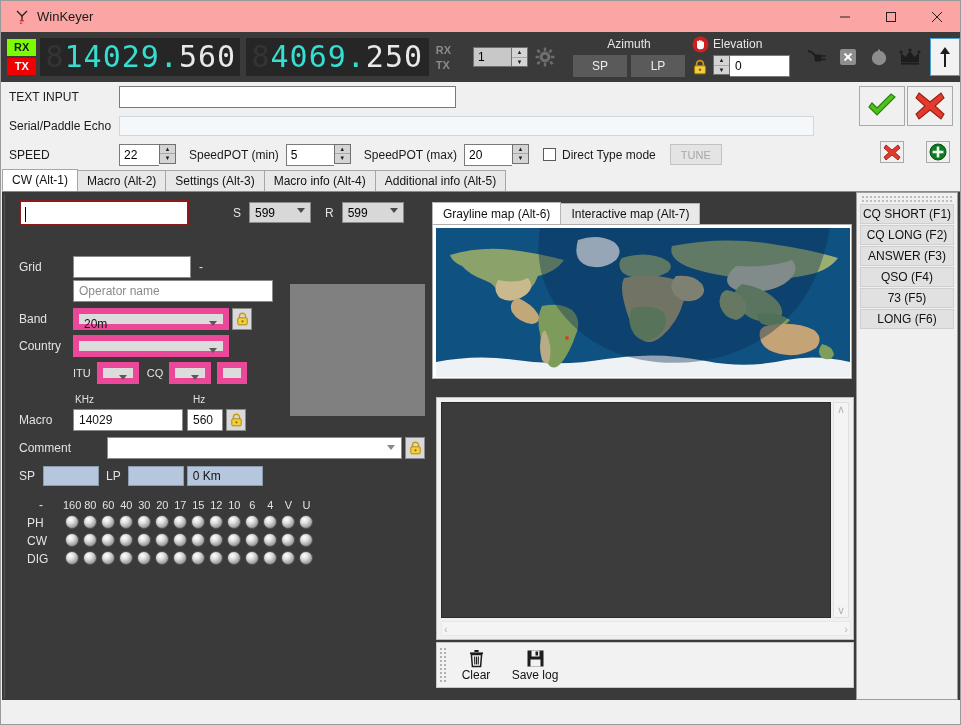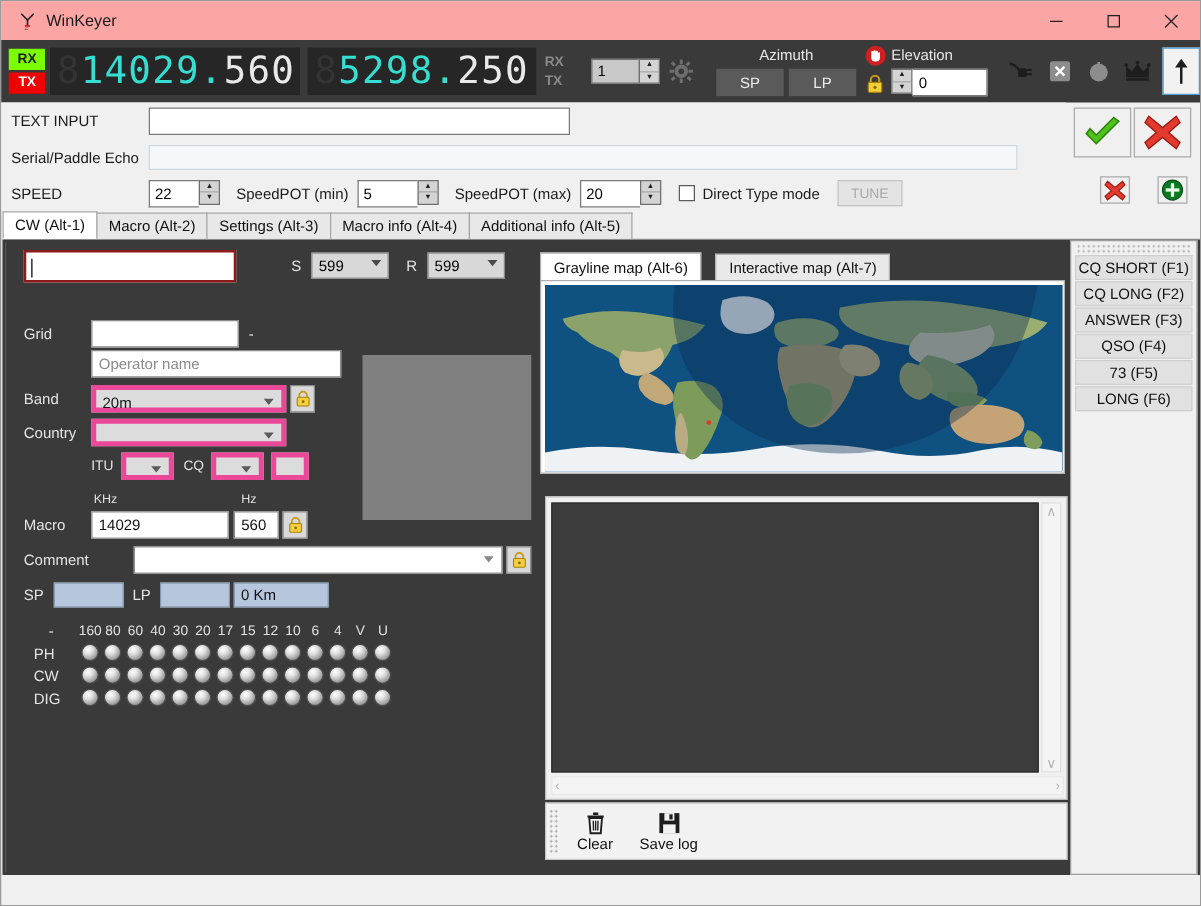--- a/index.html
+++ b/index.html
@@ -226,21 +226,21 @@
     width: 0; height: 0;
     border-left: 4px solid transparent; border-right: 4px solid transparent;
     border-top: 5px solid #4a4a4a;
   }
   .wt-in {
     height: 22px; background: #fff; border: 1px solid #8a8a8a;
     font-size: 12px; padding-left: 5px; line-height: 20px; color: #111;
   }
   .wt-in.ph { color: #8b8b8b; }
   .cb {
-    height: 22px; background: #dcdcdc; border: 4px solid #ec4899;
+    height: 22px; background: #dcdcdc; border: 6px solid #ec4899;
     font-size: 12px; padding-left: 5px; line-height: 20px; color: #111;
     position: relative;
   }
   .cb .cv {
     position: absolute; right: 6px; top: 7px;
     width: 0; height: 0;
     border-left: 4px solid transparent; border-right: 4px solid transparent;
     border-top: 5px solid #5a5a5a;
   }
   .lockbtn {
@@ -274,21 +274,21 @@
     background: radial-gradient(circle at 36% 30%, #ffffff 0%, #e0e0e0 32%, #9e9e9e 70%, #6b6b6b 100%);
     display: inline-block; border: 1px solid #4d4d4d;
   }
 
   
   #rightcol {
     position: absolute; left: 428px; top: 0px; width: 424px; height: 508px;
   }
   #maptabs {
     position: absolute; left: 2px; top: 10px; height: 22px;
-    display: flex; align-items: flex-end; gap: 12px;
+    display: flex; align-items: flex-end;
   }
   .maptab {
     height: 21px; padding: 0 10px; font-size: 12px;
     display: flex; align-items: center;
     background: #e9e9e9; border: 1px solid #b5b5b5; border-bottom: none;
     color: #111; margin-right: -1px;
   }
   .maptab.active { background: #ffffff; height: 22px; }
   #mapframe {
     position: absolute; left: 2px; top: 32px; width: 420px; height: 155px;
@@ -411,21 +411,21 @@
 
     <div class="fdisp" style="width:200px">
       <span class="seg dim">8</span>
       <span class="seg main">14029</span>
       <span class="seg dot">.</span>
       <span class="seg sub">560</span>
     </div>
 
     <div class="fdisp" style="width:197px;margin-left:6px">
       <span class="seg dim">8</span>
-      <span class="seg main">5298</span>
+      <span class="seg main">4069</span>
       <span class="seg dot">.</span>
       <span class="seg sub">250</span>
     </div>
 
     <div class="rxtx-light">
       <div>RX</div>
       <div>TX</div>
     </div>
 
     <div class="rb-spin">

